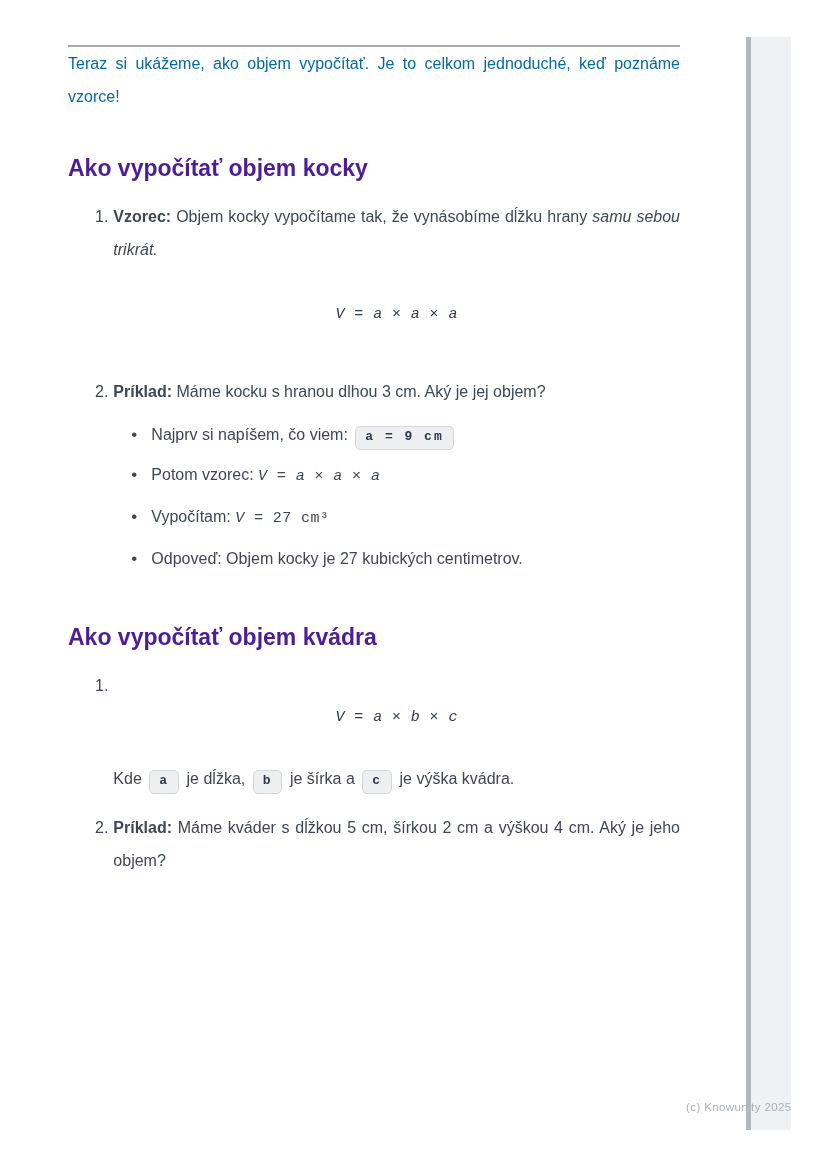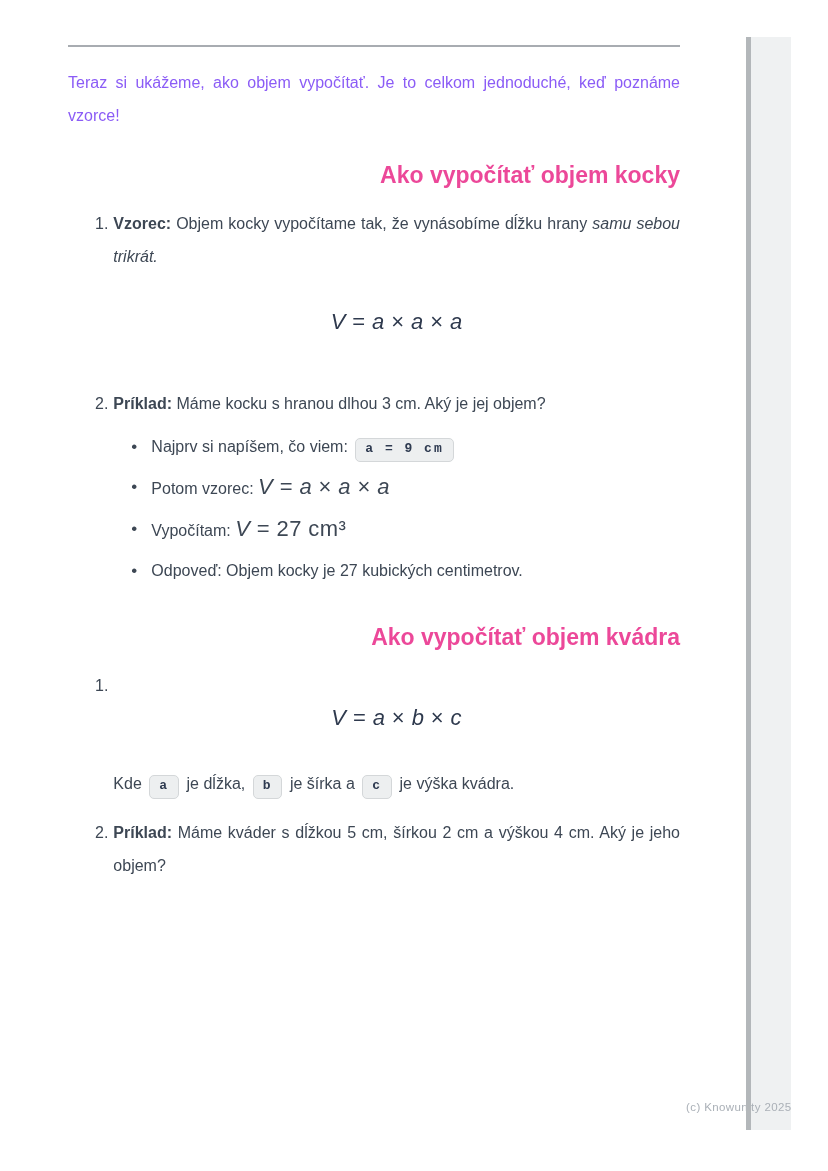--- a/index.html
+++ b/index.html
@@ -21,32 +21,30 @@
     font-weight: 700;
     color: #2e3a50;
     letter-spacing: 0.2px;
   }
   .title-rule {
     height: 2px;
     background: #a8acb1;
     margin-top: 15px;
   }
   p.intro {
-    margin-top: 19px;
     font-size: 16px;
     line-height: 33px;
     text-align: justify;
-    color: #8b5cf6;
+    color: #0369a1;
   }
   h2.section-heading {
-    margin-top: 30px;
+    margin-top: 42px;
     font-size: 23px;
     font-weight: 700;
-    color: #ec4899;
-    text-align: right;
+    color: #4c1d95;
   }
   .olist { margin-top: 18px; margin-left: 27px; }
   .oitem { display: flex; margin-bottom: 16px; }
   .oitem .num {
     flex: 0 0 auto;
     margin-right: 5px;
     font-size: 16px;
     line-height: 33px;
     color: #3d4754;
   }
@@ -65,22 +63,22 @@
     font-family: "DejaVu Serif", "Liberation Serif", serif;
     font-size: 17px;
     color: #2f3a4e;
     margin: 36px 0 36px 0;
     letter-spacing: 0.5px;
   }
   .formula i, .run-math i { font-style: italic; }
   .run-bold { font-weight: 700; }
   .run-italic { font-style: italic; }
   .run-math {
-    font-family: Liberation Sans, sans-serif;
-    font-size: 22px;
+    font-family: Liberation Mono, monospace;
+    font-size: 15px;
     letter-spacing: 0.4px;
   }
   .run-code {
     display: inline-block;
     font-family: "Liberation Mono", "DejaVu Sans Mono", monospace;
     font-size: 13px;
     font-weight: 700;
     color: #2e3a50;
     background: #edeff0;
     border: 1px solid #d4d7d9;

